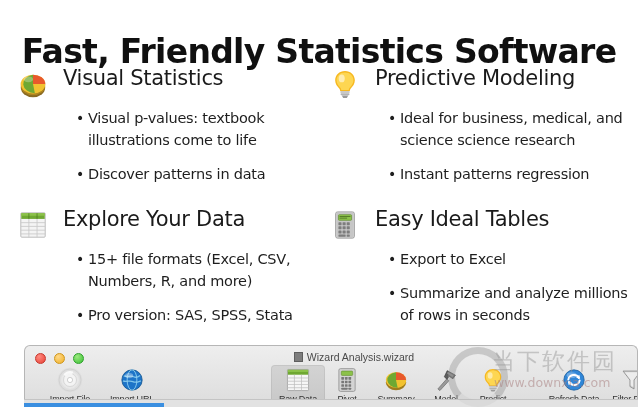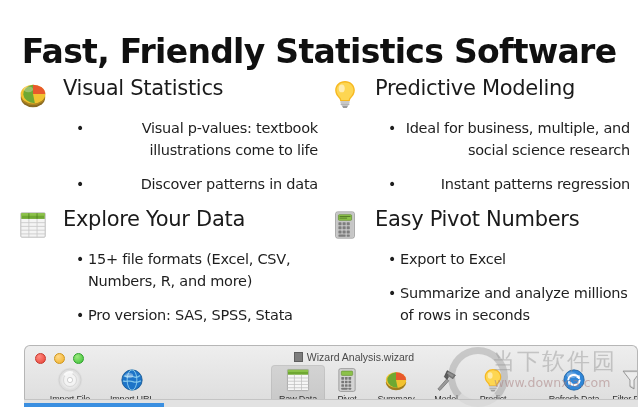--- a/index.html
+++ b/index.html
@@ -58,21 +58,21 @@
     white-space: nowrap;
     margin-top: 10px;
   }
 
   .feature {
     position: absolute;
     width: 300px;
   }
   .feature.col-left  { left: 18px; }
   .feature.col-right { left: 330px; }
-  .feature.row-top    { top: 78px; text-align: right; }
+  .feature.row-top    { top: 68px; }
   .feature.row-bottom { top: 209px; }
 
   .feature-head {
     position: relative;
     height: 36px;
   }
   .feature-icon {
     position: absolute;
     left: 0; top: 1px;
     width: 30px;
@@ -301,21 +301,21 @@
           <path d="M16 3.6 C10.6 3.6 7 7.4 7 12 c0 3.6 2 5.6 3.6 7.5 .9 1.1 1.3 1.8 1.4 2.9 h8 c.1-1.1 .5-1.8 1.4-2.9 1.6-1.9 3.6-3.9 3.6-7.5 C25 7.4 21.4 3.6 16 3.6 Z" fill="#fdd652"></path>
           <ellipse cx="12.5" cy="10" rx="3.2" ry="4.2" fill="rgba(255,255,255,0.55)"></ellipse>
           <rect x="11" y="23.4" width="10" height="2.1" rx="0.6" fill="#c8c8c8"></rect>
           <rect x="11.3" y="25.9" width="9.4" height="2" rx="0.6" fill="#b4b4b4"></rect>
           <path d="M12.6 28.2 h6.8 l-1.5 2.6 h-3.8 Z" fill="#9a9a9a"></path>
         </svg>
       </div>
       <div class="feature-title">Predictive Modeling</div>
     </div>
     <ul class="bullets">
-      <li>Ideal for business, multiple, and social science research</li>
+      <li>Ideal for business, medical, and science science research</li>
       <li>Instant patterns regression</li>
     </ul>
   </div>
 
   <div class="feature col-left row-bottom">
     <div class="feature-head">
       <div class="feature-icon">
         <svg class="icon-svg" viewBox="0 0 32 32">
           <rect x="3" y="3" width="26" height="26" rx="1" fill="#f4f4f4" stroke="#b9b9b9" stroke-width="1"></rect>
           <rect x="3.5" y="3.5" width="25" height="6" fill="#6fa832"></rect>
@@ -361,21 +361,21 @@
             <rect x="13.4" y="17.4" width="3.3" height="3.2" rx="0.5"></rect>
             <rect x="17.8" y="17.4" width="3.3" height="3.2" rx="0.5"></rect>
             <rect x="9" y="21.8" width="3.3" height="3.2" rx="0.5"></rect>
             <rect x="13.4" y="21.8" width="3.3" height="3.2" rx="0.5"></rect>
             <rect x="17.8" y="21.8" width="3.3" height="3.2" rx="0.5"></rect>
             <rect x="9" y="26.2" width="7.7" height="2.3" rx="0.5"></rect>
             <rect x="17.8" y="26.2" width="3.3" height="2.3" rx="0.5"></rect>
           </g>
         </svg>
       </div>
-      <div class="feature-title">Easy Pivot Numbers</div>
+      <div class="feature-title">Easy Ideal Tables</div>
     </div>
     <ul class="bullets">
       <li>Export to Excel</li>
       <li>Summarize and analyze millions of rows in seconds</li>
     </ul>
   </div>
 
 </div>
 
 <div id="app-window">

